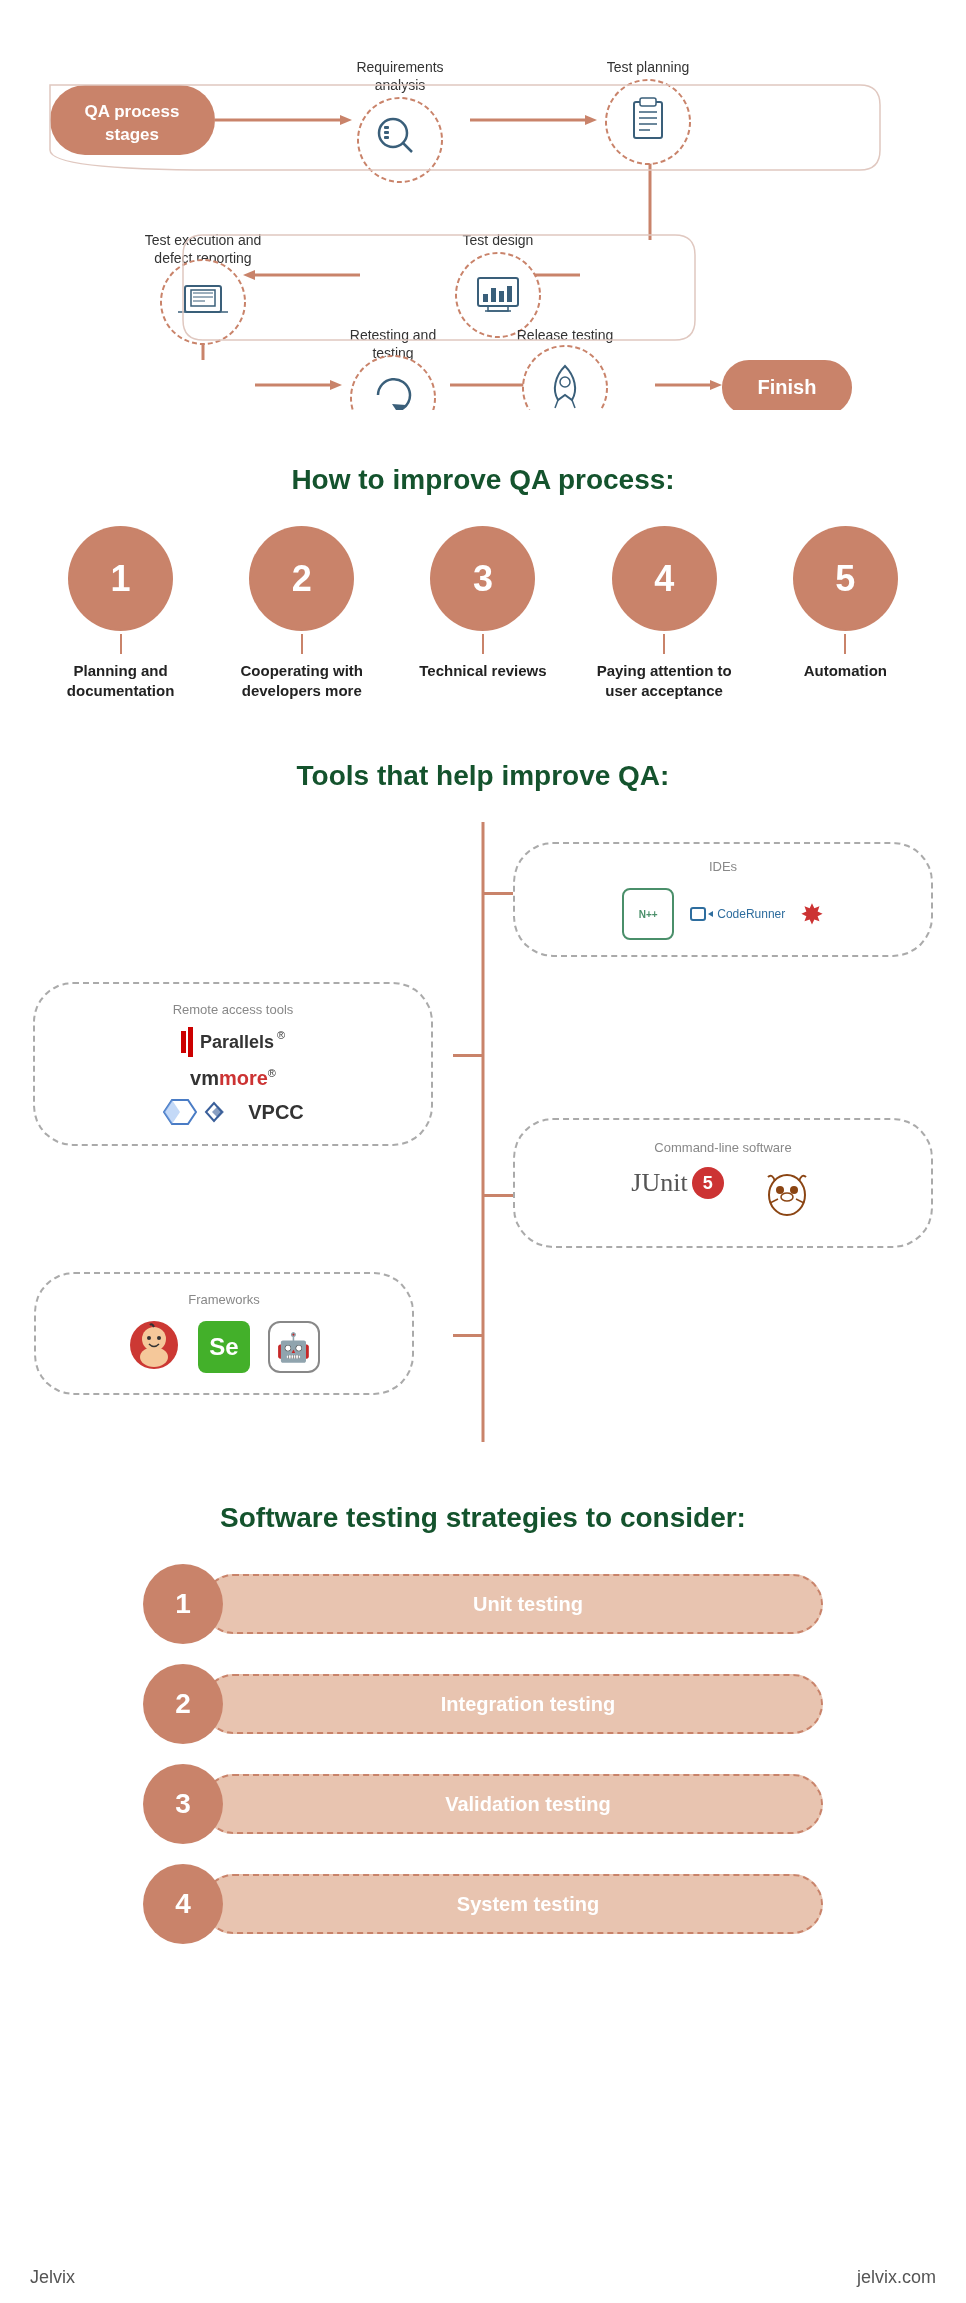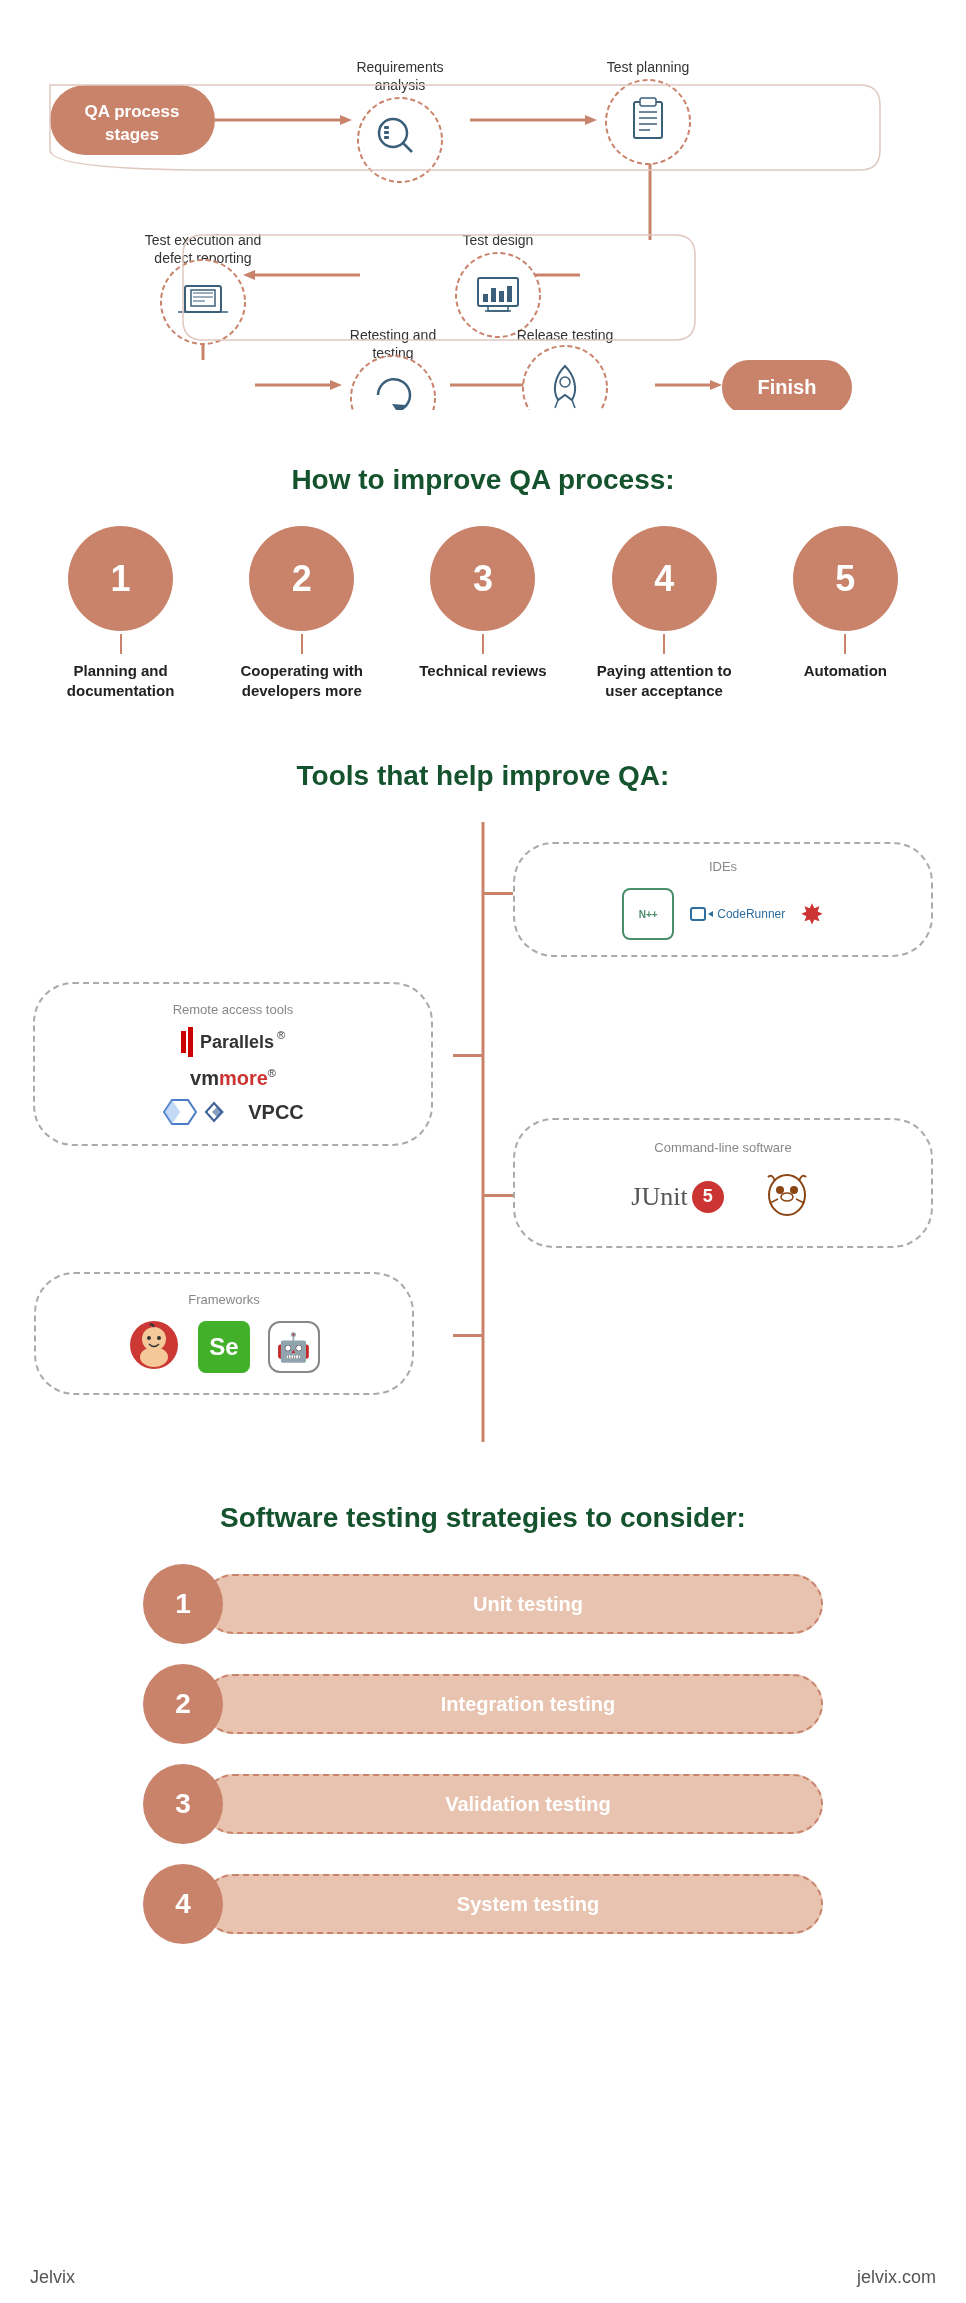--- a/index.html
+++ b/index.html
@@ -359,21 +359,21 @@
           </div>
         </div>
       </div>
     </div>
 
     <div style="position:absolute; top:232px; left:calc(50% - 30px); width:30px; height:3px; background:#c9836a;"></div>
 
     <div style="position:absolute; right:0; top:296px; width:420px;">
       <div style="border:2px dashed #aaa; border-radius:40px; padding:20px 30px; background:white;">
         <div style="font-size:13px; color:#888; text-align:center; margin-bottom:12px;">Command-line software</div>
-        <div style="display:flex; align-items:center; justify-content:center; gap:36px;">
+        <div style="display:flex; align-items:flex-start; justify-content:center; gap:36px;">
 
           <div style="display:flex; align-items:center; gap:4px;">
             <span style="font-size:26px; color:#555; font-family:Georgia,serif;">JUnit</span>
             <div style="width:32px; height:32px; background:#cc3333; border-radius:50%; display:flex; align-items:center; justify-content:center; color:white; font-size:18px; font-weight:bold;">5</div>
           </div>
 
           <div>
             <svg width="55" height="55" viewBox="0 0 55 55">
               <ellipse cx="27" cy="28" rx="18" ry="20" fill="none" stroke="#8b4513" stroke-width="2"></ellipse>
               <circle cx="20" cy="23" r="4" fill="#8b4513"></circle>

